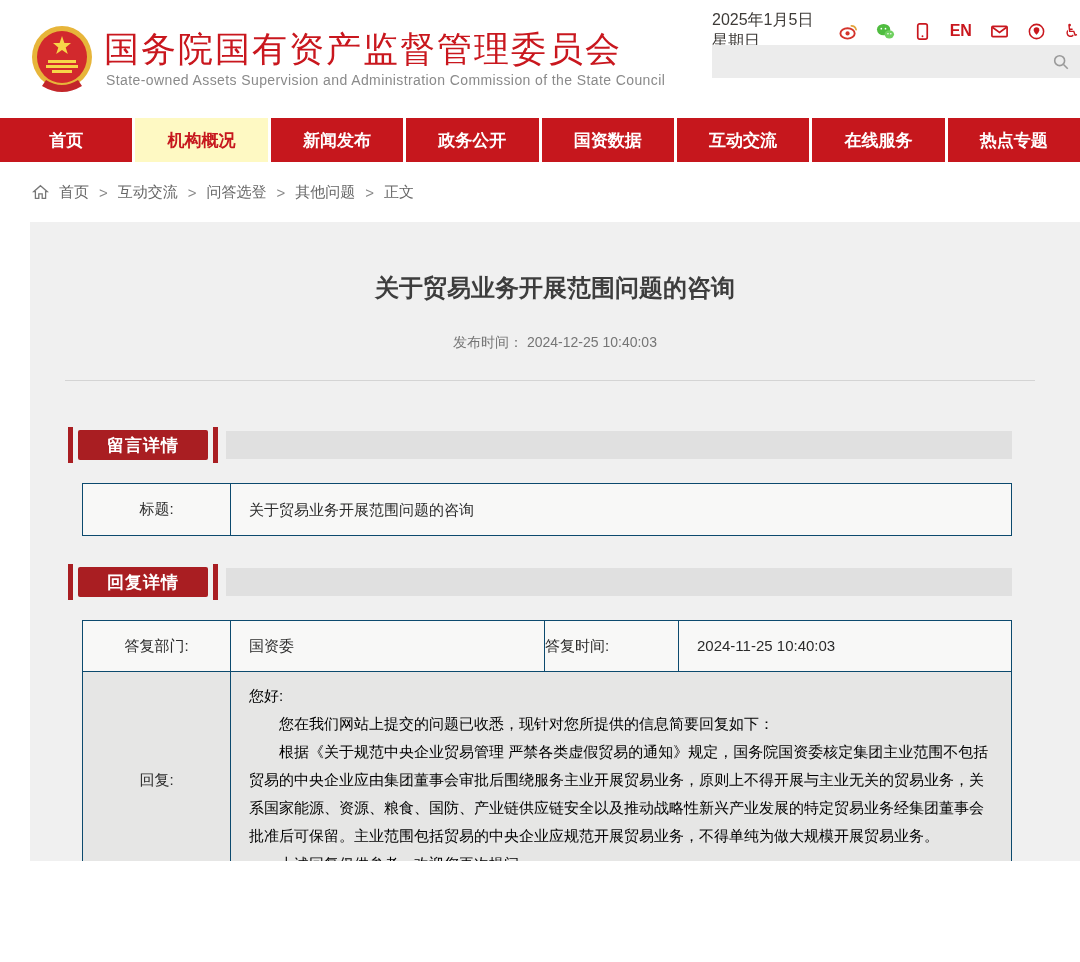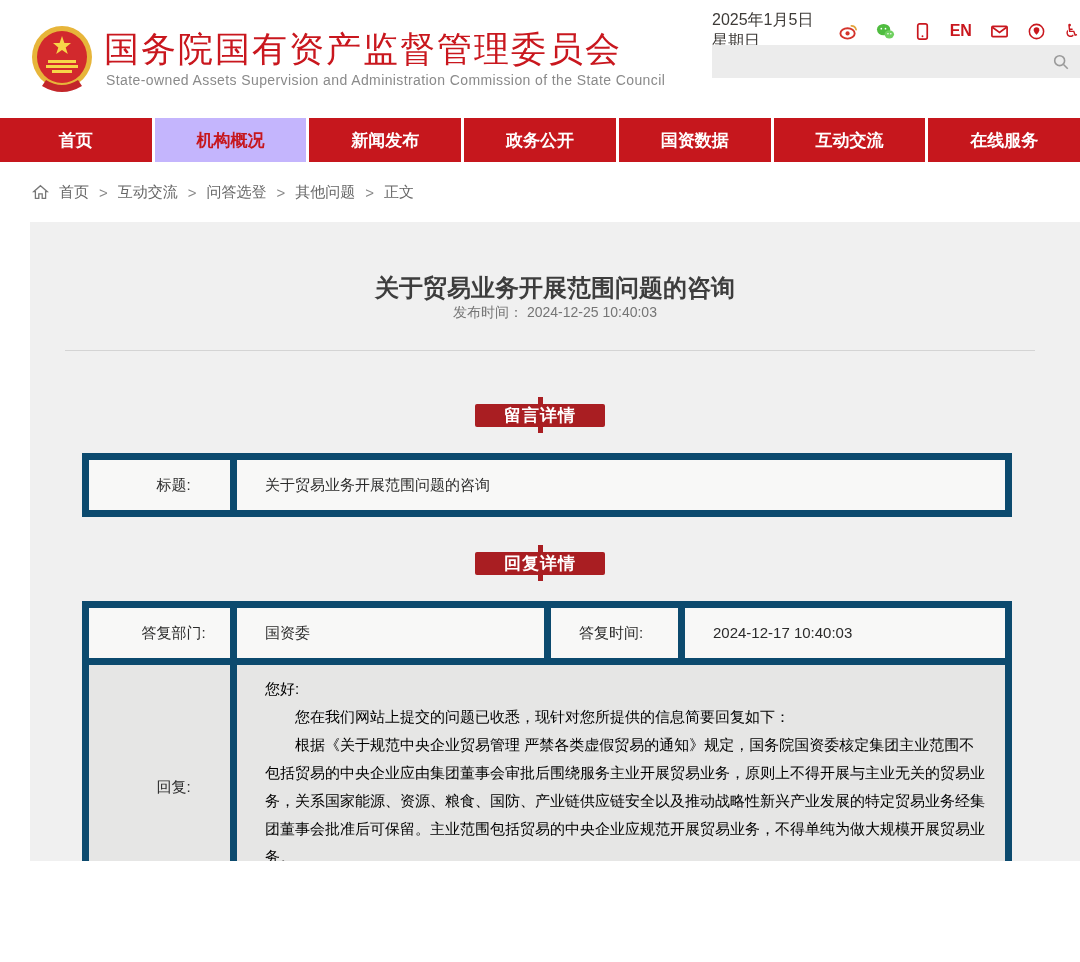--- a/index.html
+++ b/index.html
@@ -24,46 +24,46 @@
     background:#ececec; display:flex; align-items:center; }
   .search-input { flex:1; height:100%; border:none; background:transparent; outline:none;
     padding:0 10px; font-size:14px; color:#444; }
   .search-btn { width:38px; height:100%; border:none; background:transparent; cursor:pointer;
     display:flex; align-items:center; justify-content:center; }
 
   
   .nav { display:flex; width:1080px; height:44px; background:#fff; gap:3px; }
   .nav-item { flex:1; background:#c6171d; color:#fff; font-size:17px; font-weight:bold;
     display:flex; align-items:center; justify-content:center; cursor:pointer; white-space:nowrap; }
-  .nav-item.active { background:#c4b5fd; color:#c6171d;text-align:center; }
+  .nav-item.active { background:#fef9c3; color:#c6171d;text-align:center; }
 
   
   .breadcrumb { width:1080px; height:60px; background:#fff; display:flex; align-items:center;
     padding-left:32px; font-size:15px; color:#666; gap:10px; }
   .crumb { color:#666; cursor:pointer; }
   .crumb-sep { color:#888; }
 
   
   .main { position:relative; margin-left:30px; width:1050px; height:639px;
     background:#f0f0f0; padding-top:50px; overflow:hidden; }
   .article-title { text-align:center; font-size:24px; font-weight:600; color:#3d3d3d; }
-  .pub-row { text-align:center; font-size:14px; color:#757575; }
+  .pub-row { text-align:center; margin-top:30px; font-size:14px; color:#757575; }
   .divider { margin:28px 45px 0 35px; border-top:1px solid #d4d4d4; }
 
-  .section-header { display:flex; align-items:center; margin:46px 68px 0 38px; height:36px;flex-direction:column; }
+  .section-header { display:flex; align-items:center; margin:46px 68px 0 38px; height:36px; }
   .v-bar { width:5px; height:36px; background:#a91e22; }
   .section-badge { width:130px; height:30px; background:#a91e22; color:#fff; font-size:17px;
     font-weight:bold; display:flex; align-items:center; justify-content:center;
     margin:0 5px; border-radius:2px; letter-spacing:1px; }
   .gray-bar { flex:1; height:28px; background:#e0e0e0; margin-left:8px; }
   .section-header .v-bar.right { margin-right:0; }
 
   table.info { margin:20px 68px 0 52px; width:930px; border-collapse:collapse;
     table-layout:fixed; }
-  table.info td { border:7px solid #0c4a6e; font-size:15px; color:#2b2b2b;padding-left:28px; }
+  table.info td { border:1px solid #0c4a6e; font-size:15px; color:#2b2b2b; }
   td.lbl { width:148px; text-align:center; background:inherit; }
   tr.row-light { background:#f8f8f7; }
   tr.row-dark  { background:#e6e6e5; }
   tr.r1 { height:52px; }
   td.val { padding:10px 18px; line-height:30px; text-align:left; }
   table.reply-tbl td.lbl2 { width:134px; text-align:left; }
   table.reply-tbl tr.r1 { height:50px; }
   .reply-cell { vertical-align:middle; padding:14px 24px 14px 24px; }
   .reply-cell p { font-size:15px; color:#000000; line-height:28px; }
   .reply-cell p.indent { text-indent:2em; }
@@ -142,20 +142,21 @@
 </div>
 
 <div class="nav">
   <div class="nav-item">首页</div>
   <div class="nav-item active">机构概况</div>
   <div class="nav-item">新闻发布</div>
   <div class="nav-item">政务公开</div>
   <div class="nav-item">国资数据</div>
   <div class="nav-item">互动交流</div>
   <div class="nav-item">在线服务</div>
+  <div class="nav-item">热点专题</div>
 </div>
 
 <div class="breadcrumb">
   <svg viewBox="0 0 20 20" width="17" height="17">
     <path d="M10 2 L18 9 L16 9 L16 17 L12 17 L12 11.5 L8 11.5 L8 17 L4 17 L4 9 L2 9 Z" fill="none" stroke="#777" stroke-width="1.5"></path>
   </svg>
   <span class="crumb">首页</span>
   <span class="crumb-sep">&gt;</span>
   <span class="crumb">互动交流</span>
   <span class="crumb-sep">&gt;</span>
@@ -200,21 +201,21 @@
         <col style="width:148px">
         <col style="width:314px">
         <col style="width:134px">
         <col>
       </colgroup>
     <tbody>
       <tr class="row-light r1">
         <td class="lbl">答复部门:</td>
         <td class="val">国资委</td>
         <td class="lbl lbl2">答复时间:</td>
-        <td class="val">2024-12-17 10:40:03</td>
+        <td class="val">2024-11-25 10:40:03</td>
       </tr>
       <tr class="row-dark">
         <td class="lbl">回复:</td>
         <td class="val reply-cell" colspan="3">
           <p>您好:</p>
           <p class="indent">您在我们网站上提交的问题已收悉，现针对您所提供的信息简要回复如下：</p>
           <p class="indent">根据《关于规范中央企业贸易管理 严禁各类虚假贸易的通知》规定，国务院国资委核定集团主业范围不包括贸易的中央企业应由集团董事会审批后围绕服务主业开展贸易业务，原则上不得开展与主业无关的贸易业务，关系国家能源、资源、粮食、国防、产业链供应链安全以及推动战略性新兴产业发展的特定贸易业务经集团董事会批准后可保留。主业范围包括贸易的中央企业应规范开展贸易业务，不得单纯为做大规模开展贸易业务。</p>
           <p class="indent">上述回复仅供参考。欢迎您再次提问。</p>
         </td>
       </tr>

